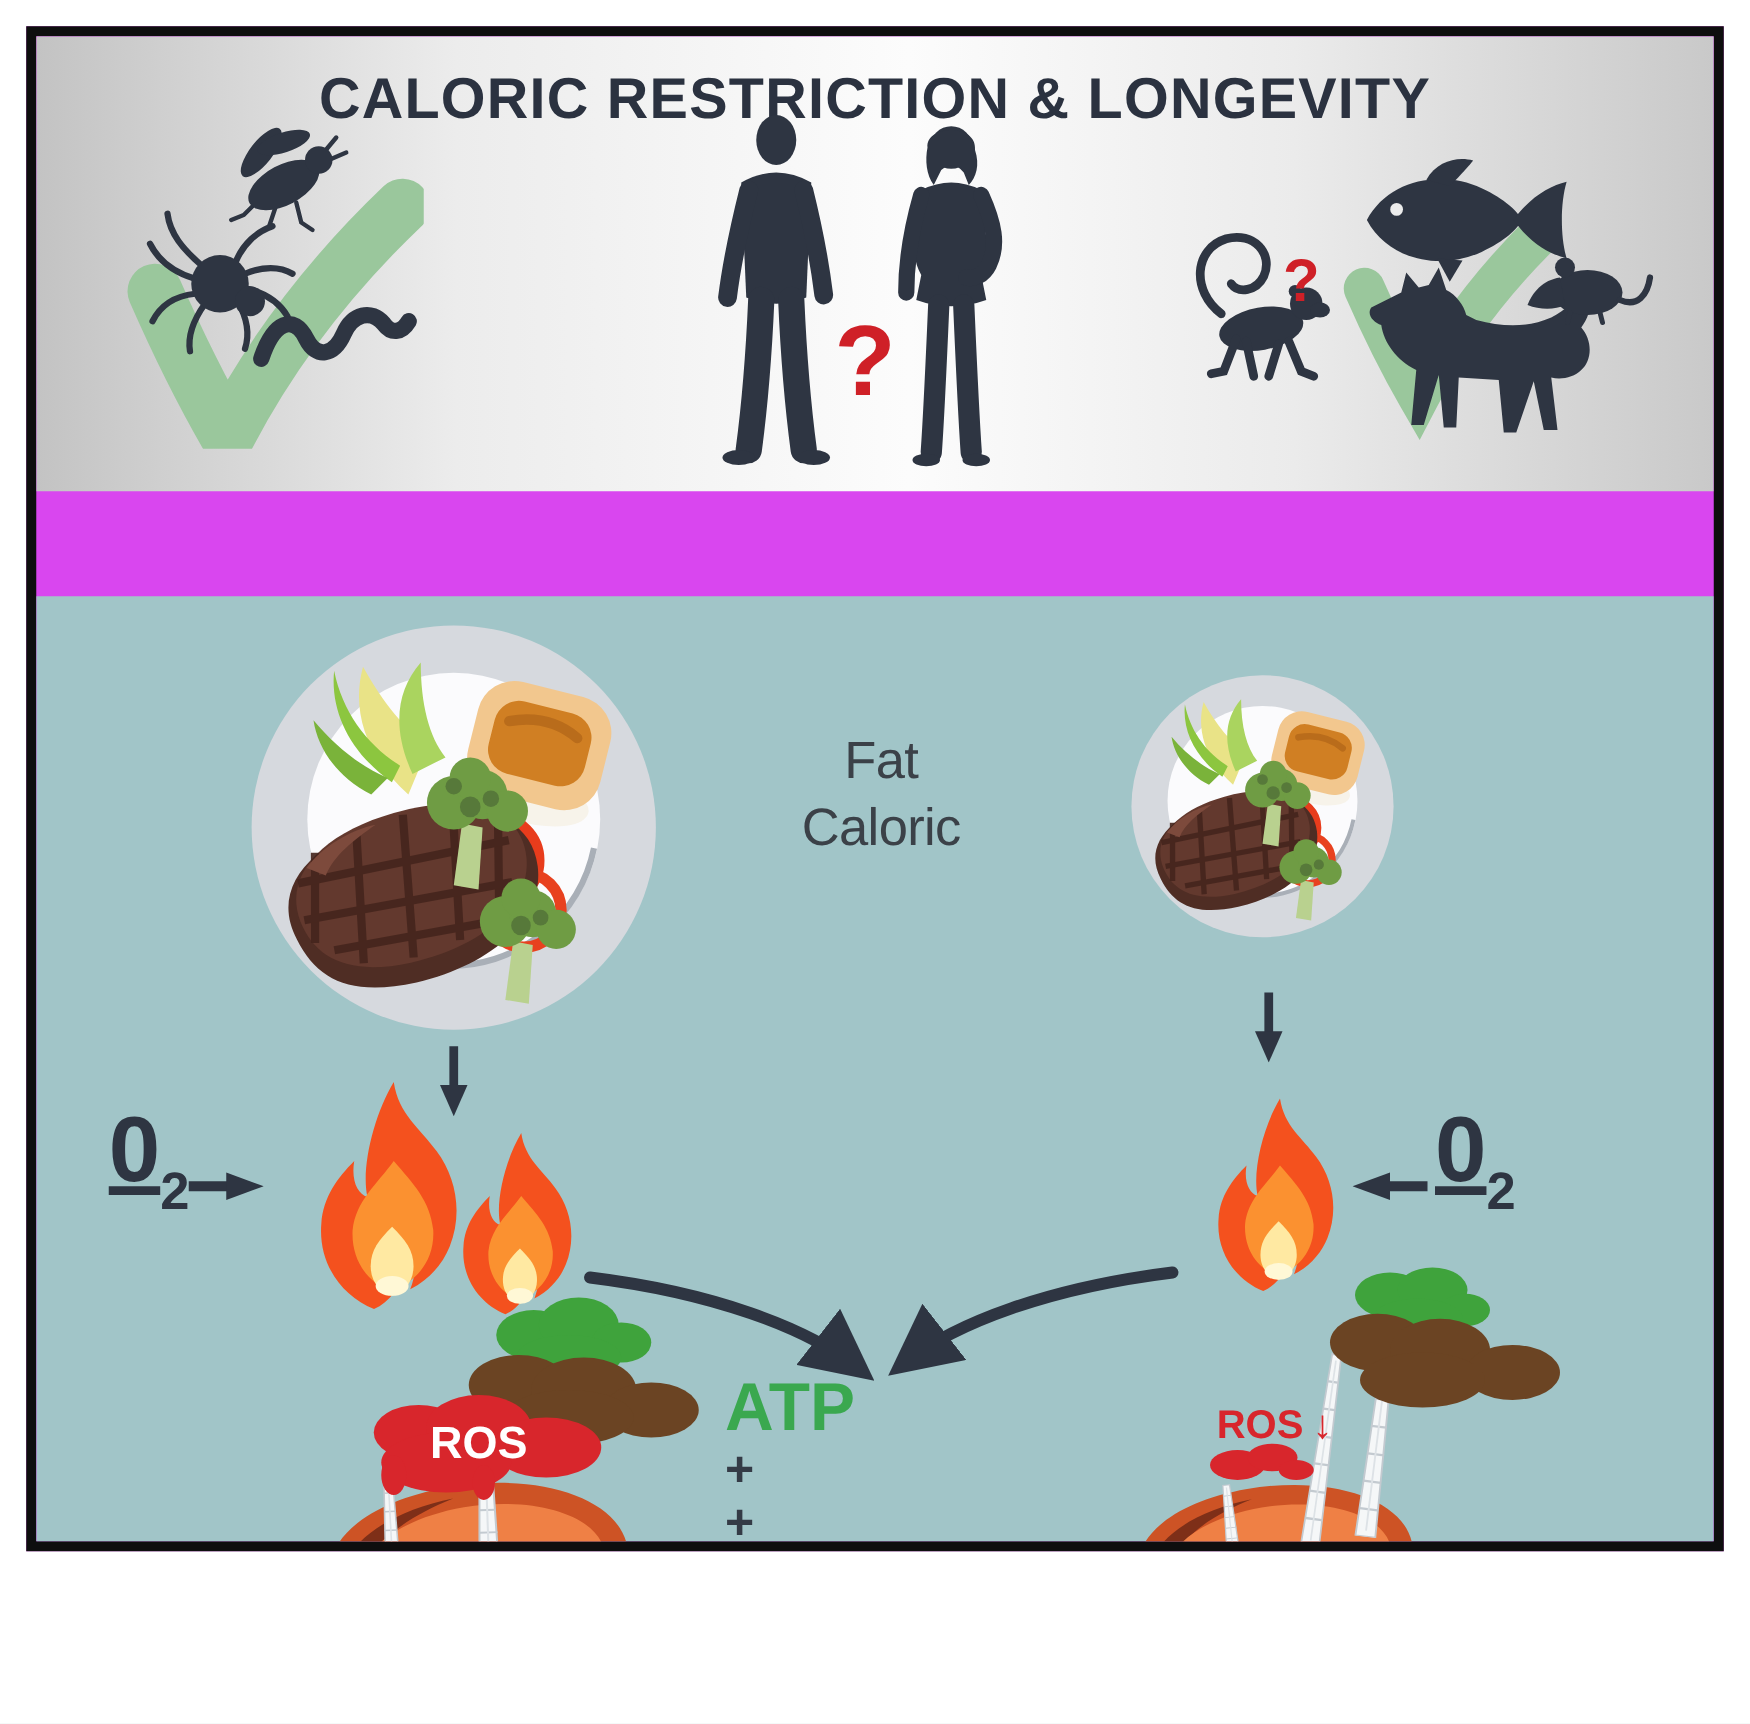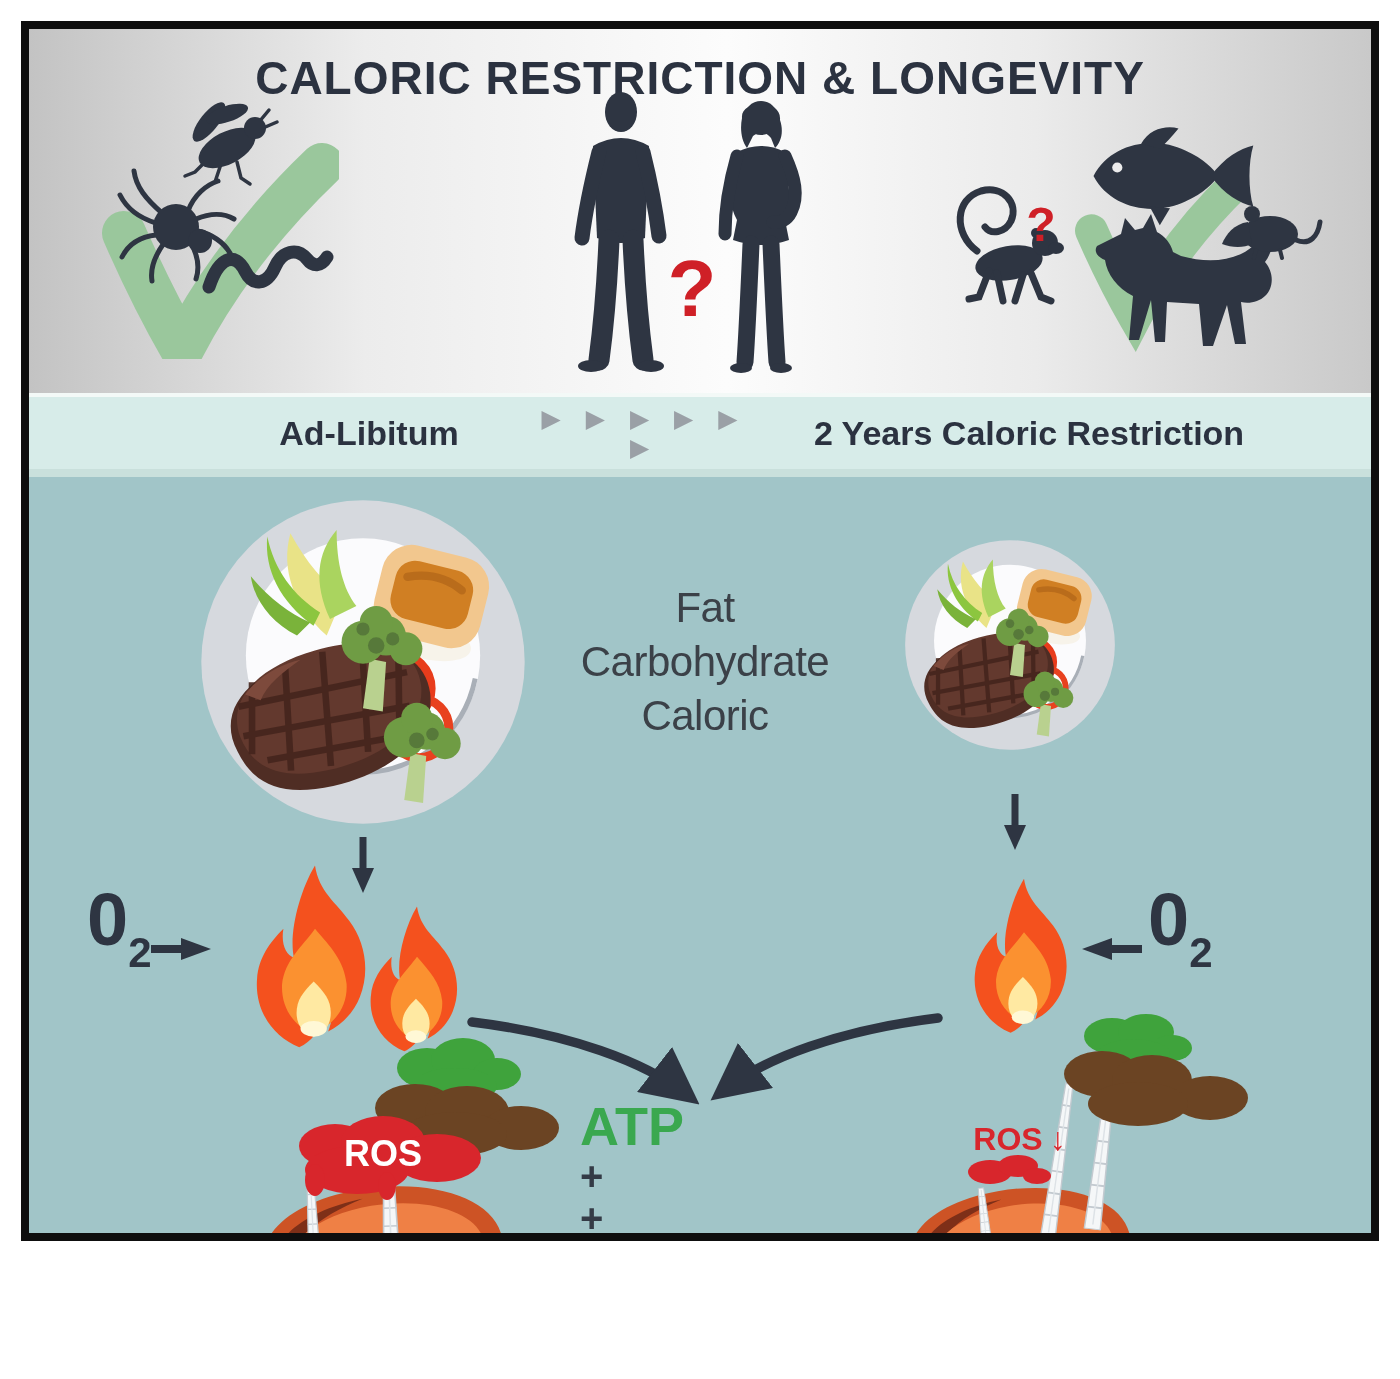--- a/index.html
+++ b/index.html
@@ -29,21 +29,21 @@
     border-top:4px solid #f3f9f7;border-bottom:8px solid #c9e0dc;}
   .band .lbl{position:absolute;top:50%;transform:translateY(-50%);font-weight:bold;font-size:34px;color:var(--title-dark);text-align:center;}
   .tl-left{left:140px;width:400px;}
   .tl-right{left:730px;width:540px;}
   .tl-chevrons{position:absolute;left:505px;width:220px;top:50%;transform:translateY(-50%);
     text-align:center;font-size:25px;color:#9aa0a6;letter-spacing:9px;}
   .main{position:absolute;left:0;top:448px;width:1342px;height:873px;background:var(--background-teal);}
   .abs{position:absolute;}
   .nutrients{left:516px;top:104px;width:320px;text-align:center;
     font-weight:normal;font-size:42px;line-height:54px;color:#3b4148;letter-spacing:-0.5px;}
-  .o2{font-weight:bold;color:var(--silhouette-dark);font-size:74px;line-height:74px;}
+  .o2{font-weight:bold;color:var(--silhouette-dark);font-size:74px;line-height:74px;text-decoration:underline;}
   .o2 sub{font-size:42px;vertical-align:-22px;line-height:0;}
   .o2-left{left:58px;top:406px;}
   .o2-right{left:1119px;top:406px;}
   .arrow-flip{transform:scaleX(-1);}
   .products{left:551px;top:620px;width:240px;font-weight:bold;}
   .atp{font-size:54px;line-height:58px;color:var(--atp-green);}
   .plus{font-size:40px;line-height:42px;color:#343b46;}
   .co2{font-size:48px;line-height:54px;color:var(--co2-brown);}
   .co2 sub{font-size:28px;vertical-align:-12px;line-height:0;}
   .ros-big{font-size:52px;line-height:56px;color:var(--ros-red);}
@@ -260,38 +260,32 @@
           <circle class="ink" cx="30" cy="16" r="8"></circle>
           <path class="ink-stroke" stroke-width="5" stroke-linecap="round" d="M74,42 C88,48 96,38 98,24"></path>
           <g class="ink-stroke" stroke-width="4" stroke-linecap="round">
             <path d="M34,52 L32,60"></path>
               <path d="M58,52 L60,60"></path>
           </g>
         </g>
       </svg>
     </div>
 
-    <div class="band">
-      <div class="lbl tl-left">Ad-Libitum</div>
-      <div class="tl-chevrons">▶ ▶ ▶ ▶ ▶ ▶</div>
-      <div class="lbl tl-right">2 Years Caloric Restriction</div>
-    </div>
 
     <div class="main">
 
       <svg class="abs" style="left:169px;top:20px" width="330" height="330" viewBox="0 0 200 200">
           <use href="#sym-plate"></use>
         </svg>
       <svg class="abs" style="left:874px;top:61px" width="214" height="214" viewBox="0 0 200 200">
           <use href="#sym-plate"></use>
         </svg>
 
       <div class="abs nutrients">
         <div>Fat</div>
-        <div>Carbohydrate</div>
         <div>Caloric</div>
       </div>
 
       <svg class="abs" style="left:319px;top:358px" width="30" height="58" viewBox="0 0 30 58">
           <use href="#sym-down-arrow"></use>
         </svg>
       <svg class="abs" style="left:971px;top:315px" width="30" height="58" viewBox="0 0 30 58">
           <use href="#sym-down-arrow"></use>
         </svg>
 

